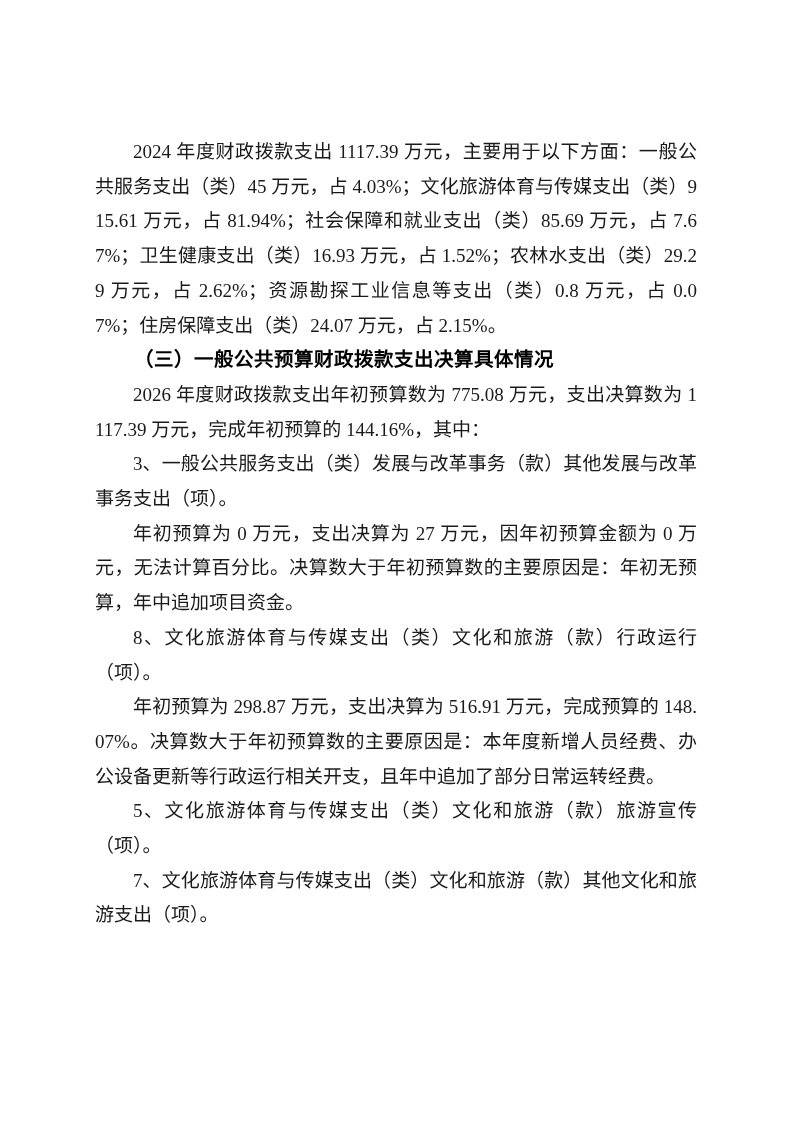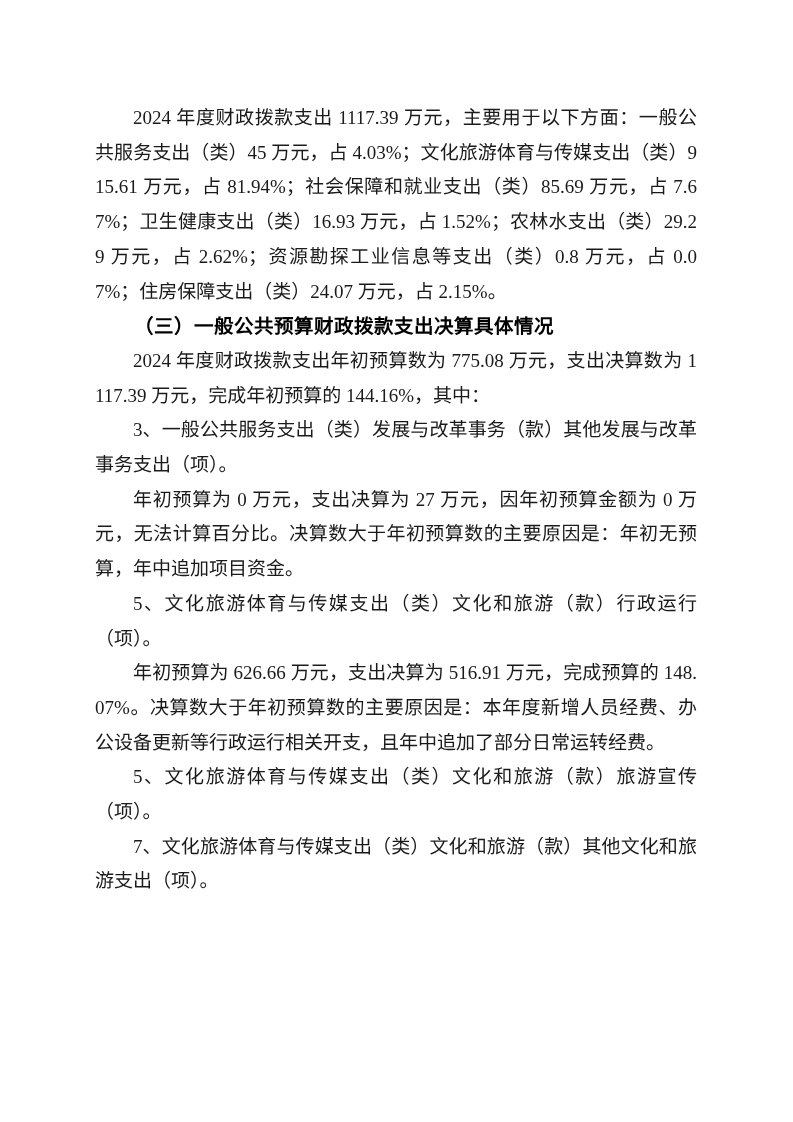--- a/index.html
+++ b/index.html
@@ -14,62 +14,63 @@
     height: 1122px;
     margin: 0 auto;
     background: #ffffff;
     box-sizing: border-box;
     padding: 101px 96px 0 95px;
     overflow: hidden;
   }
   .doc-flow {
     width: 602px;
     color: #1a1a1a;
+    margin-top: 34px;
   }
   p.body-para {
     margin: 0;
     font-family: "Liberation Serif", "DejaVu Serif", serif;
     font-size: 19px;
     line-height: 34.7px;
     text-align: justify;
     text-justify: inter-ideograph;
     text-indent: 2em;
     word-break: break-all;
   }
   h2.section-heading {
     margin: 0;
-    font-family: Liberation Sans, sans-serif;
+    font-family: Liberation Serif, serif;
     font-weight: 700;
     font-size: 19.5px;
     line-height: 34.7px;
     color: #000000;
     text-indent: 2em;
     letter-spacing: 0.5px;
     white-space: nowrap;
   }
 </style>
 </head>
 <body>
 
 <div class="sheet">
   <div class="doc-flow">
 
     <p class="body-para">2024 年度财政拨款支出 1117.39 万元，主要用于以下方面：一般公共服务支出（类）45 万元，占 4.03%；文化旅游体育与传媒支出（类）915.61 万元，占 81.94%；社会保障和就业支出（类）85.69 万元，占 7.67%；卫生健康支出（类）16.93 万元，占 1.52%；农林水支出（类）29.29 万元，占 2.62%；资源勘探工业信息等支出（类）0.8 万元，占 0.07%；住房保障支出（类）24.07 万元，占 2.15%。</p>
 
     <h2 class="section-heading">（三）一般公共预算财政拨款支出决算具体情况</h2>
 
-    <p class="body-para">2024 年度财政拨款支出年初预算数为 775.08 万元，支出决算数为 1117.39 万元，完成年初预算的 144.16%，其中：</p>
+    <p class="body-para">2026 年度财政拨款支出年初预算数为 775.08 万元，支出决算数为 1117.39 万元，完成年初预算的 144.16%，其中：</p>
 
     <p class="body-para">3、一般公共服务支出（类）发展与改革事务（款）其他发展与改革事务支出（项）。</p>
 
     <p class="body-para">年初预算为 0 万元，支出决算为 27 万元，因年初预算金额为 0 万元，无法计算百分比。决算数大于年初预算数的主要原因是：年初无预算，年中追加项目资金。</p>
 
-    <p class="body-para">5、文化旅游体育与传媒支出（类）文化和旅游（款）行政运行（项）。</p>
+    <p class="body-para">8、文化旅游体育与传媒支出（类）文化和旅游（款）行政运行（项）。</p>
 
-    <p class="body-para">年初预算为 626.66 万元，支出决算为 516.91 万元，完成预算的 148.07%。决算数大于年初预算数的主要原因是：本年度新增人员经费、办公设备更新等行政运行相关开支，且年中追加了部分日常运转经费。</p>
+    <p class="body-para">年初预算为 298.87 万元，支出决算为 516.91 万元，完成预算的 148.07%。决算数大于年初预算数的主要原因是：本年度新增人员经费、办公设备更新等行政运行相关开支，且年中追加了部分日常运转经费。</p>
 
     <p class="body-para">5、文化旅游体育与传媒支出（类）文化和旅游（款）旅游宣传（项）。</p>
 
 
     <p class="body-para">7、文化旅游体育与传媒支出（类）文化和旅游（款）其他文化和旅游支出（项）。</p>
 
   </div>
 </div>
 
 </body></html>

